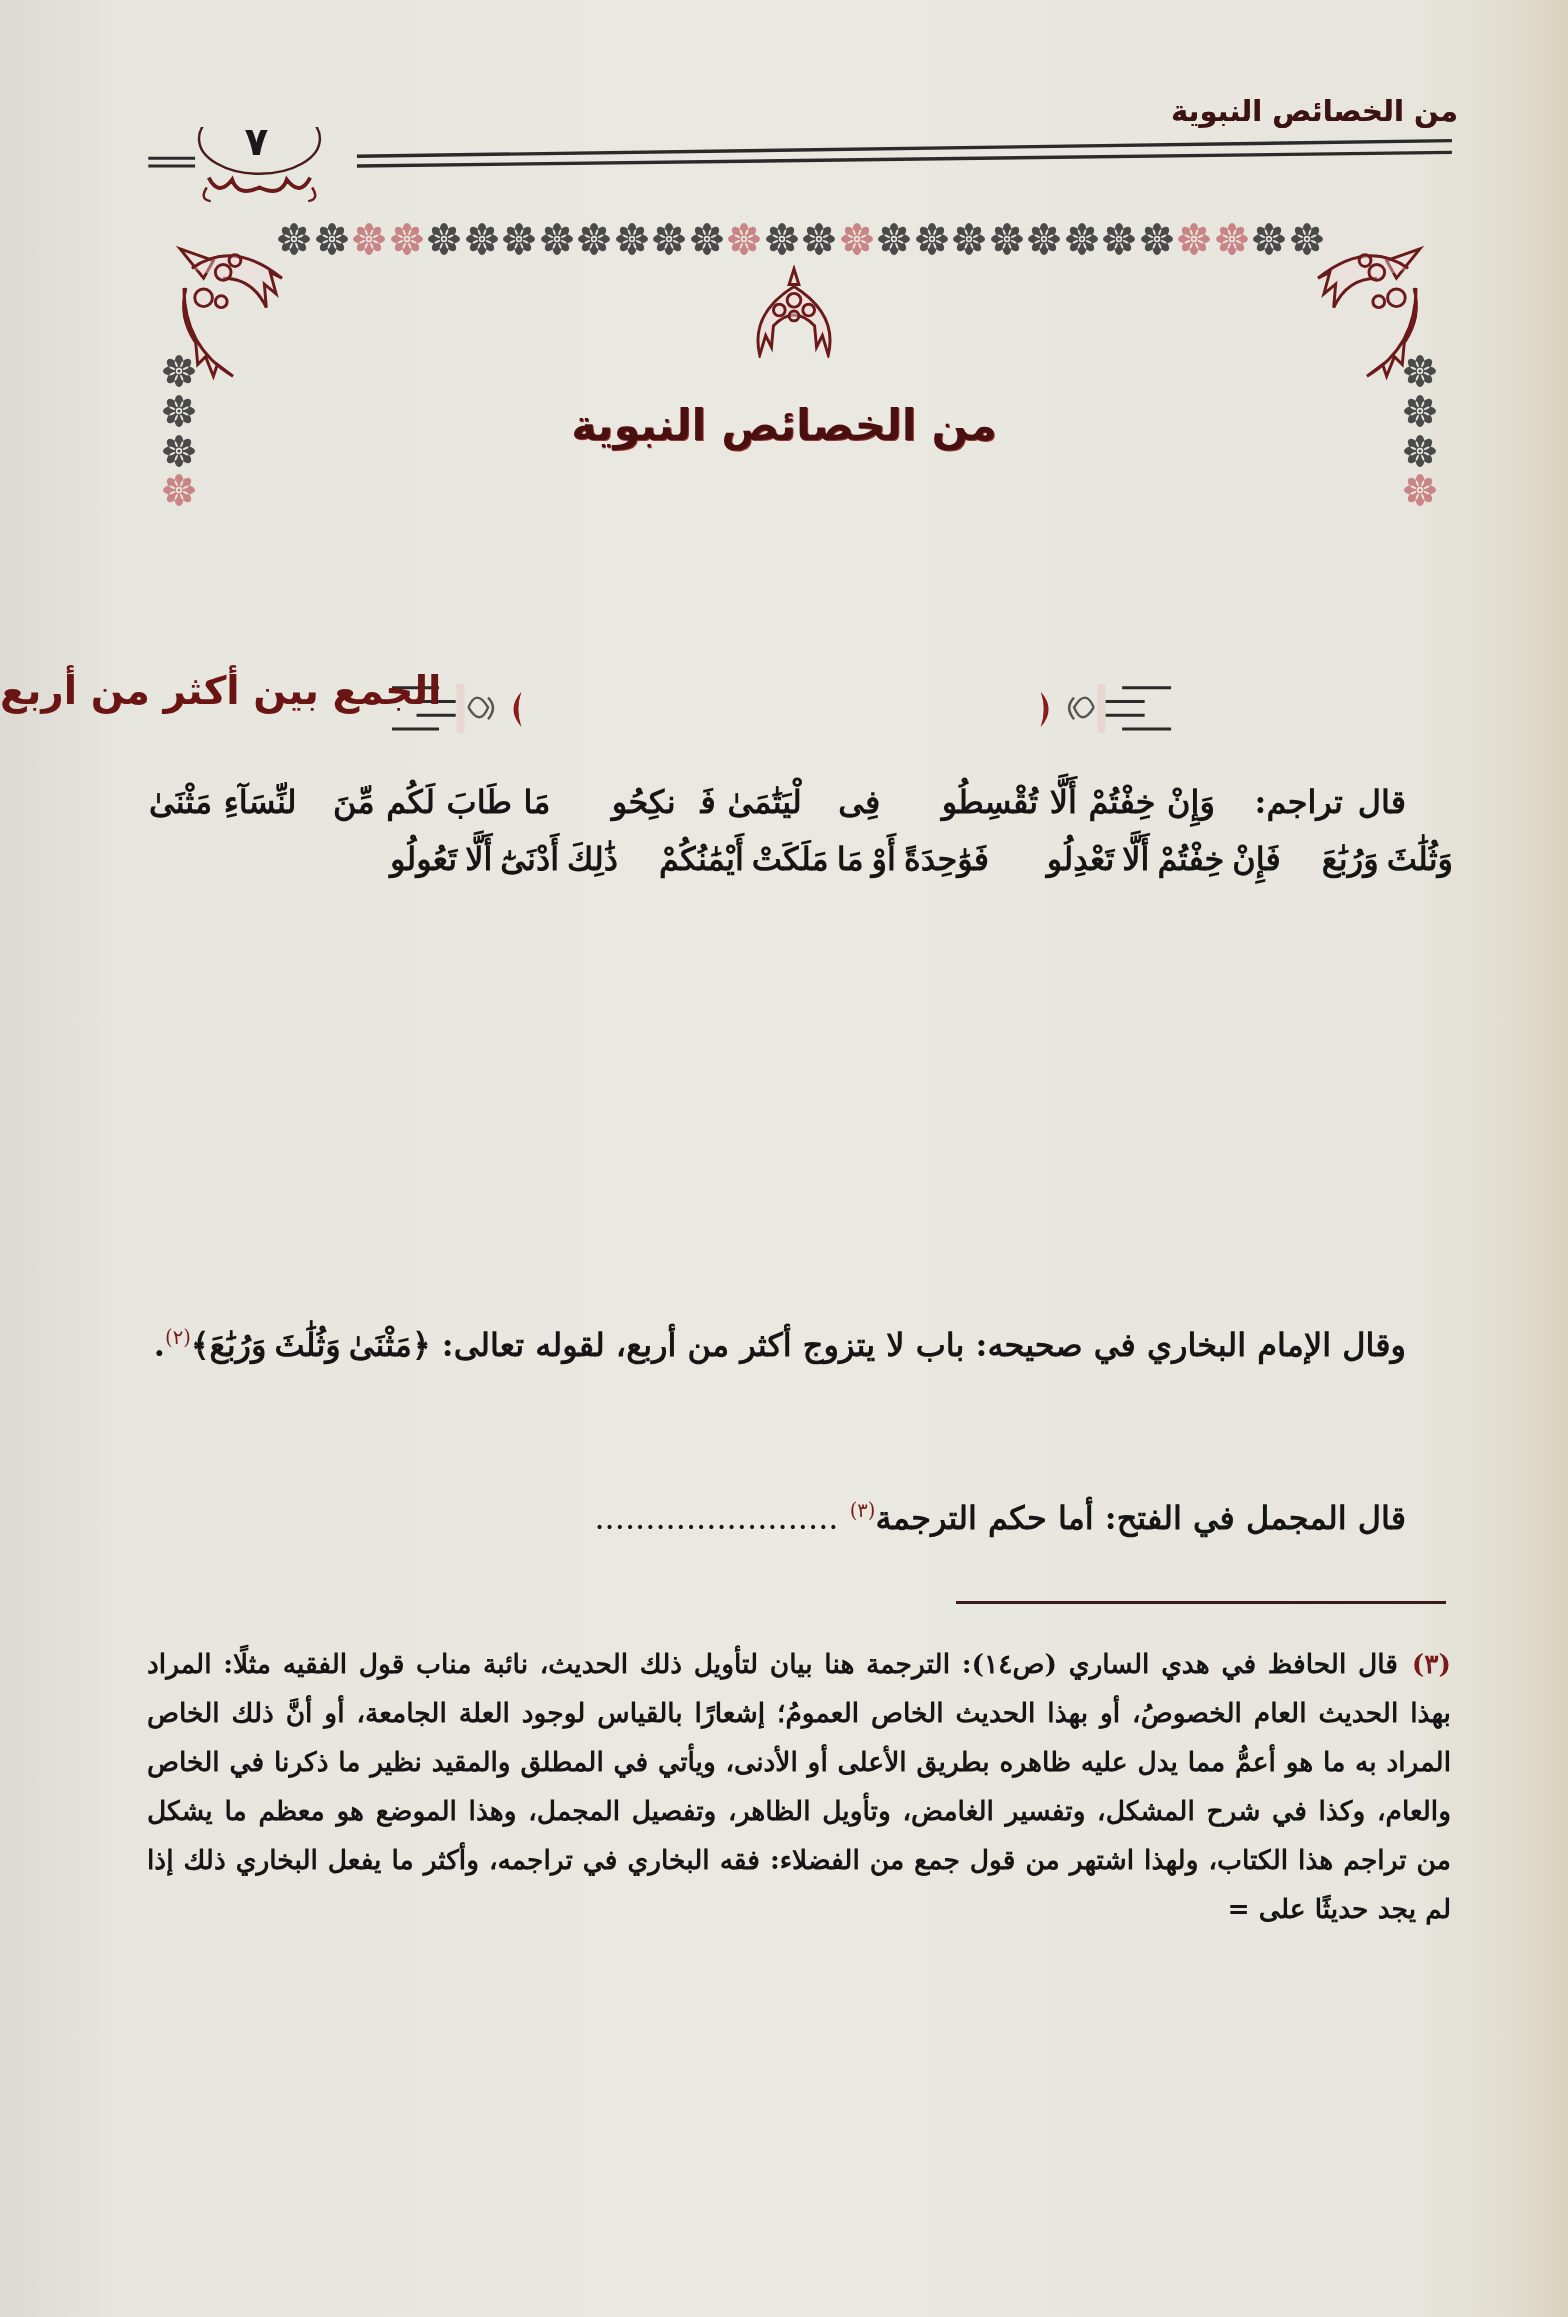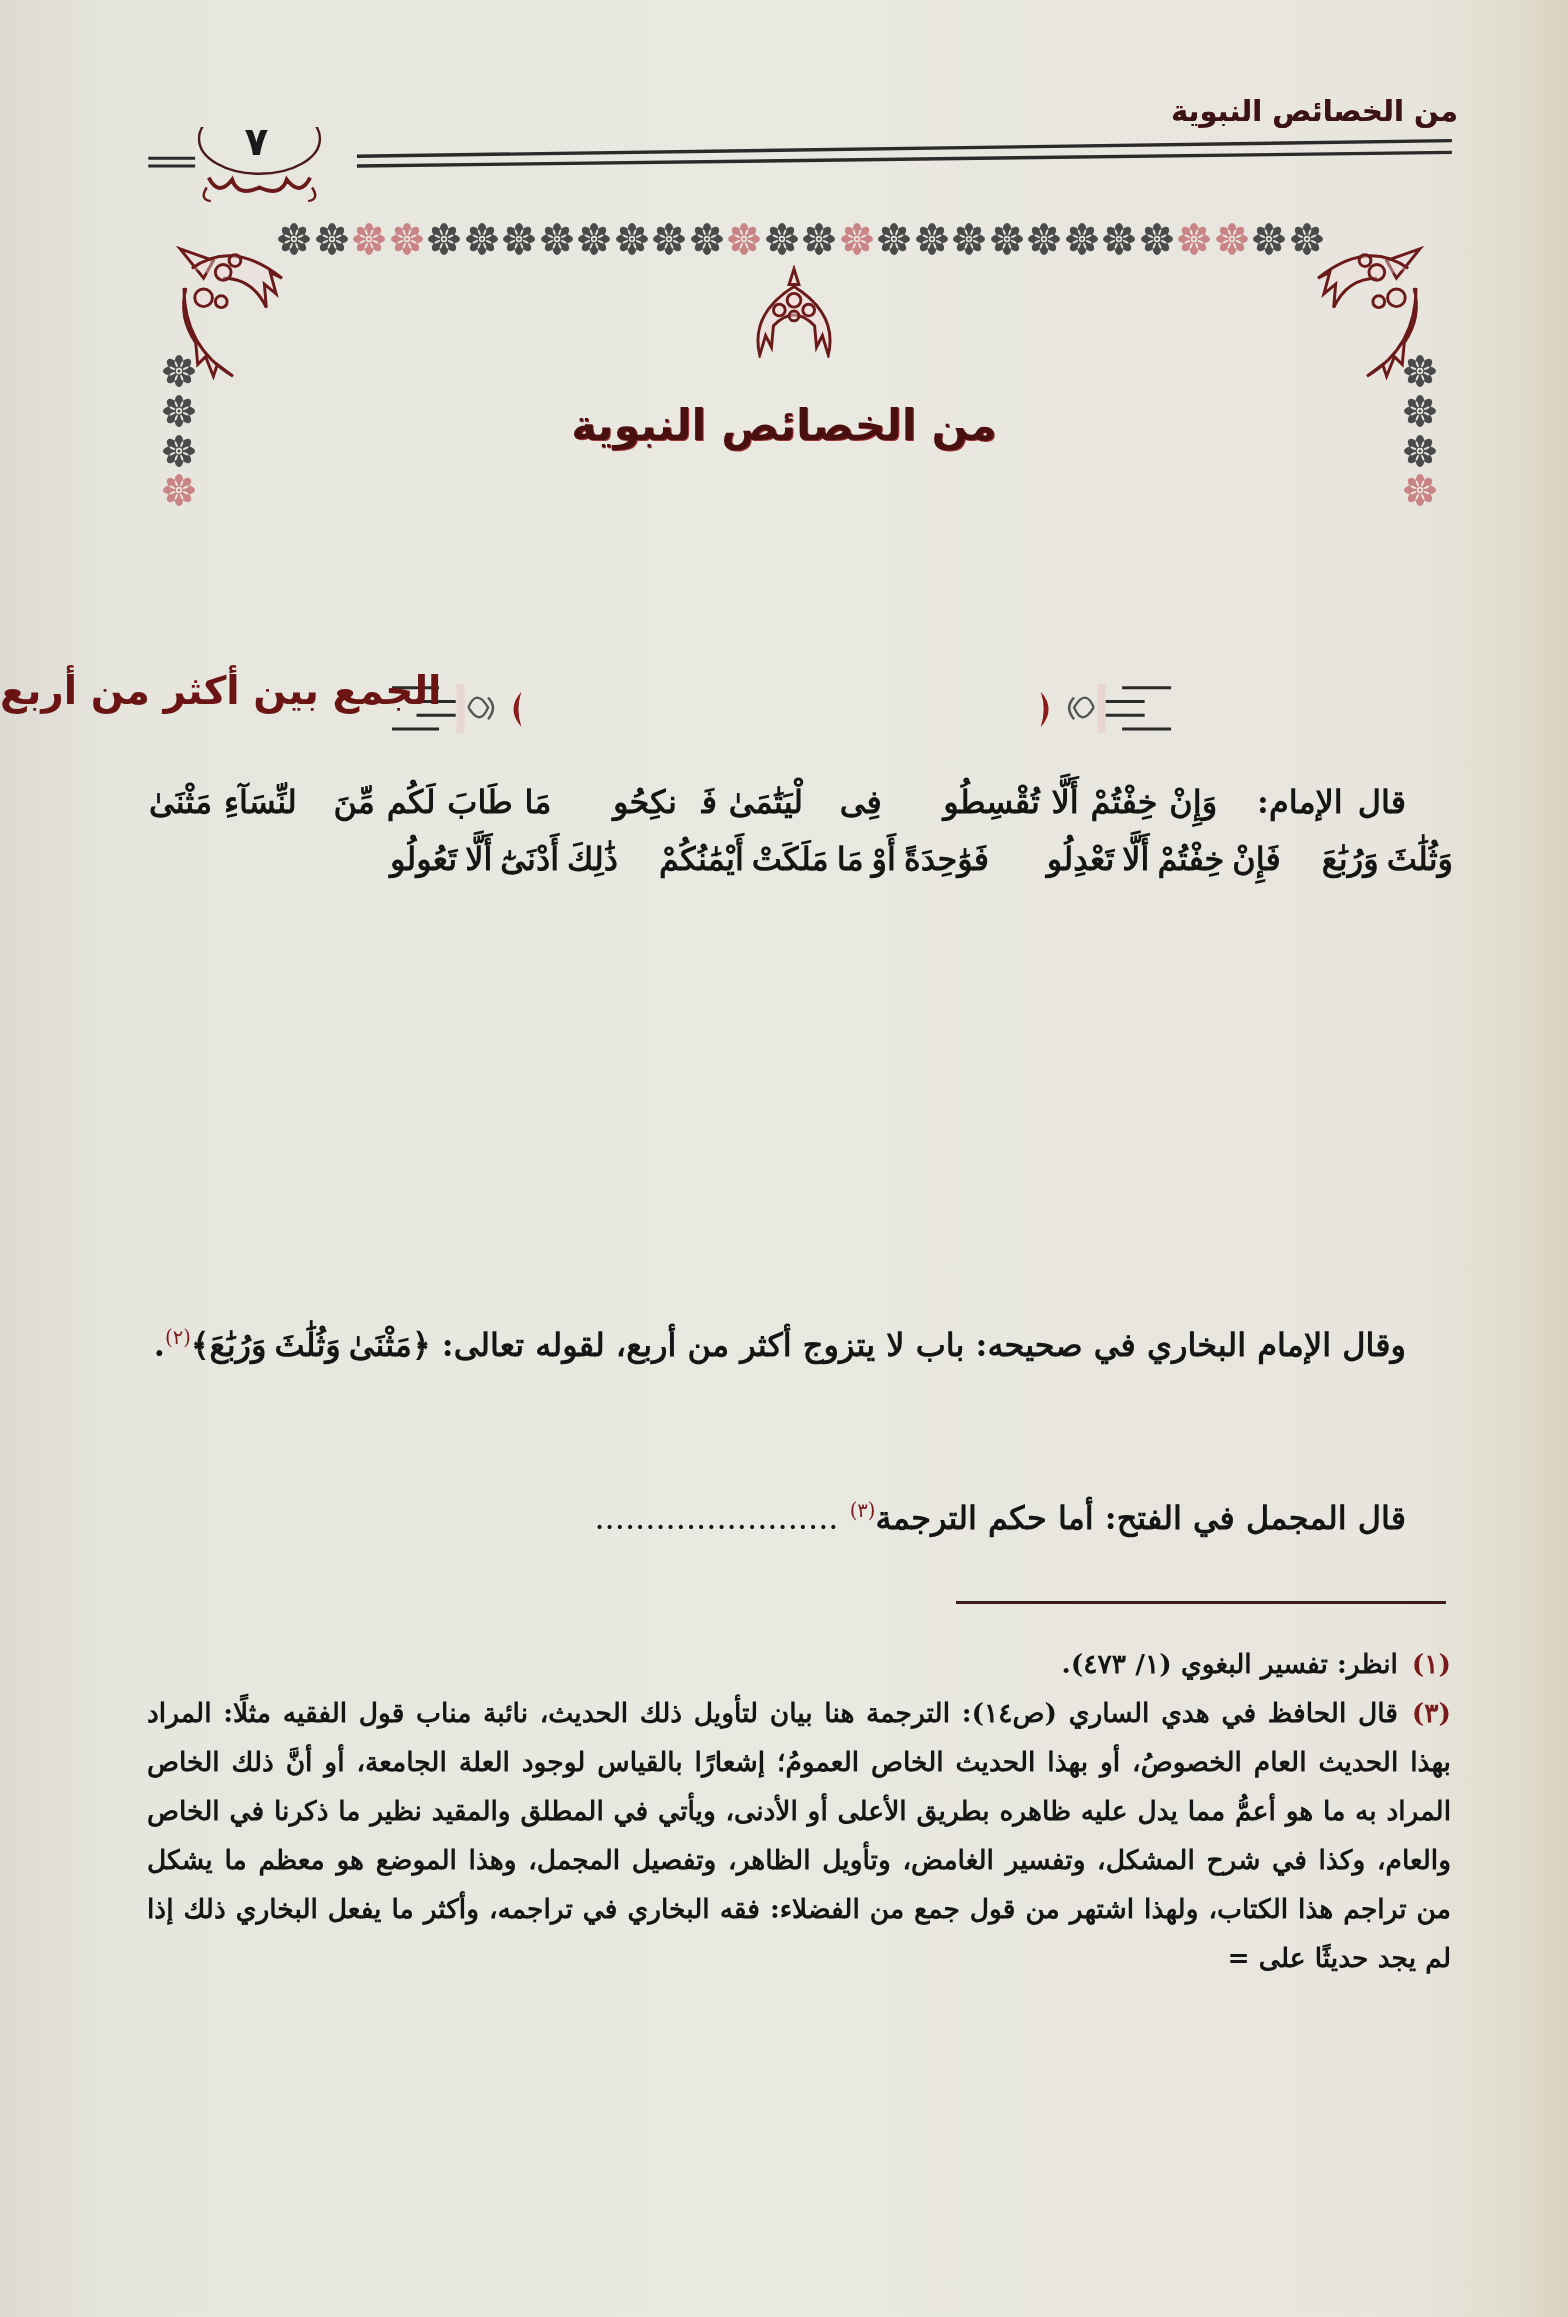--- a/index.html
+++ b/index.html
@@ -868,21 +868,21 @@
       <path d="M478 40 q8 -20 20 0 q-8 20 -20 0 M498 30 q10 10 0 22"></path>
       <path d="M1116 40 q-8 -20 -20 0 q8 20 20 0 M1096 30 q-10 10 0 22"></path>
     </g>
     <path d="M532 24 q-16 18 0 36 q-6 -18 0 -36z" fill="#8b1a1a"></path>
     <path d="M1062 24 q16 18 0 36 q6 -18 0 -36z" fill="#8b1a1a"></path>
   </svg>
   <div class="section-title">الجمع بين أكثر من أربع</div>
 
   <div class="body-text" style="top:774px;">
     <p class="para indent">
-      <span>قال الإمام: </span><span class="quran">﴿وَإِنْ خِفْتُمْ أَلَّا تُقْسِطُوا۟ فِى ٱلْيَتَٰمَىٰ فَٱنكِحُوا۟ مَا طَابَ لَكُم مِّنَ ٱلنِّسَآءِ مَثْنَىٰ وَثُلَٰثَ وَرُبَٰعَ ۖ فَإِنْ خِفْتُمْ أَلَّا تَعْدِلُوا۟ فَوَٰحِدَةً أَوْ مَا مَلَكَتْ أَيْمَٰنُكُمْ ۚ ذَٰلِكَ أَدْنَىٰٓ أَلَّا تَعُولُوا۟﴾</span>
+      <span>قال تراجم: </span><span class="quran">﴿وَإِنْ خِفْتُمْ أَلَّا تُقْسِطُوا۟ فِى ٱلْيَتَٰمَىٰ فَٱنكِحُوا۟ مَا طَابَ لَكُم مِّنَ ٱلنِّسَآءِ مَثْنَىٰ وَثُلَٰثَ وَرُبَٰعَ ۖ فَإِنْ خِفْتُمْ أَلَّا تَعْدِلُوا۟ فَوَٰحِدَةً أَوْ مَا مَلَكَتْ أَيْمَٰنُكُمْ ۚ ذَٰلِكَ أَدْنَىٰٓ أَلَّا تَعُولُوا۟﴾</span>
     </p>
   </div>
 
 
   <div class="body-text" style="top:1313px; line-height:65px;">
     <p class="para indent">
       <span>وقال الإمام البخاري في صحيحه: باب لا يتزوج أكثر من أربع، لقوله تعالى: </span><span class="quran">﴿مَثْنَىٰ وَثُلَٰثَ وَرُبَٰعَ﴾</span><span class="fn-ref">(٢)</span><span>.</span>
     </p>
   </div>
 
@@ -890,20 +890,17 @@
     <p class="para indent">
       <span>قال المجمل في الفتح: أما حكم الترجمة</span><span class="fn-ref">(٣)</span>
       <span class="dots">........................</span>
     </p>
   </div>
 
   <div class="fn-rule"></div>
 
   <div class="footnotes">
     <p class="fn">
-      <span class="fn-num">(١)</span><span>انظر: تفسير البغوي (١/ ٤٧٣).</span>
-    </p>
-    <p class="fn">
       <span class="fn-num">(٣)</span><span>قال الحافظ في هدي الساري (ص١٤): الترجمة هنا بيان لتأويل ذلك الحديث، نائبة مناب قول الفقيه مثلًا: المراد بهذا الحديث العام الخصوصُ، أو بهذا الحديث الخاص العمومُ؛ إشعارًا بالقياس لوجود العلة الجامعة، أو أنَّ ذلك الخاص المراد به ما هو أعمُّ مما يدل عليه ظاهره بطريق الأعلى أو الأدنى، ويأتي في المطلق والمقيد نظير ما ذكرنا في الخاص والعام، وكذا في شرح المشكل، وتفسير الغامض، وتأويل الظاهر، وتفصيل المجمل، وهذا الموضع هو معظم ما يشكل من تراجم هذا الكتاب، ولهذا اشتهر من قول جمع من الفضلاء: فقه البخاري في تراجمه، وأكثر ما يفعل البخاري ذلك إذا لم يجد حديثًا على =</span>
     </p>
   </div>
 </div>
 
 
 </body></html>

